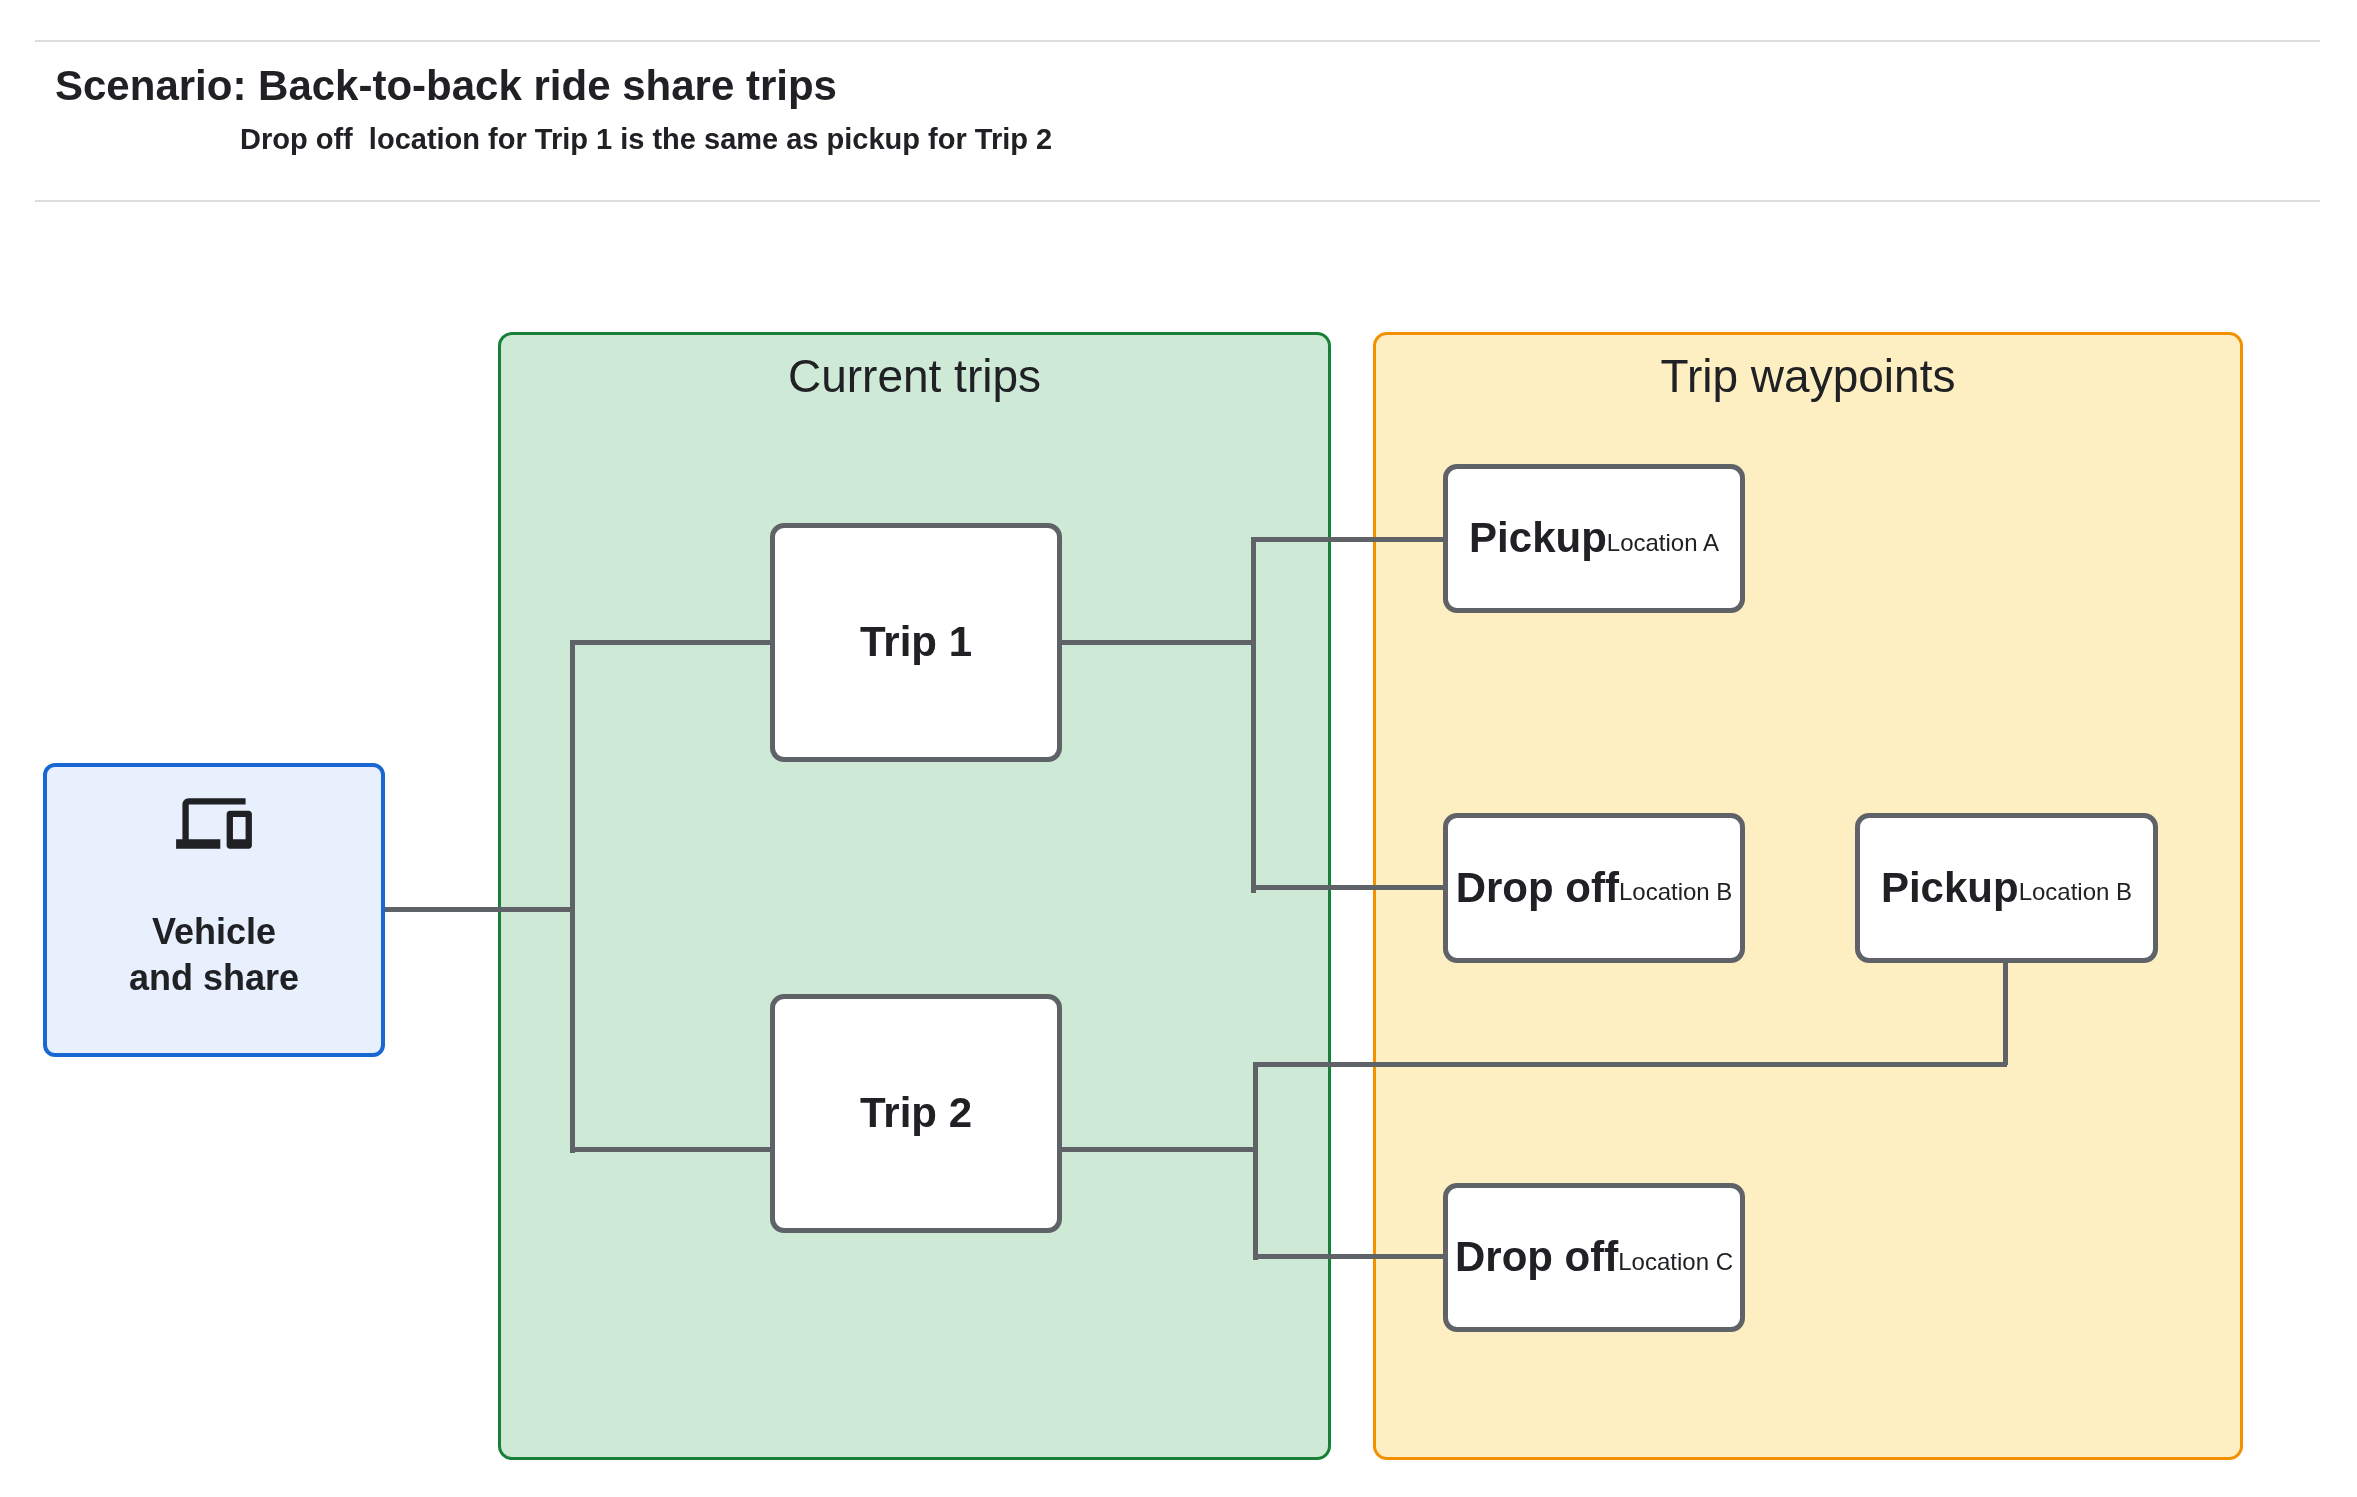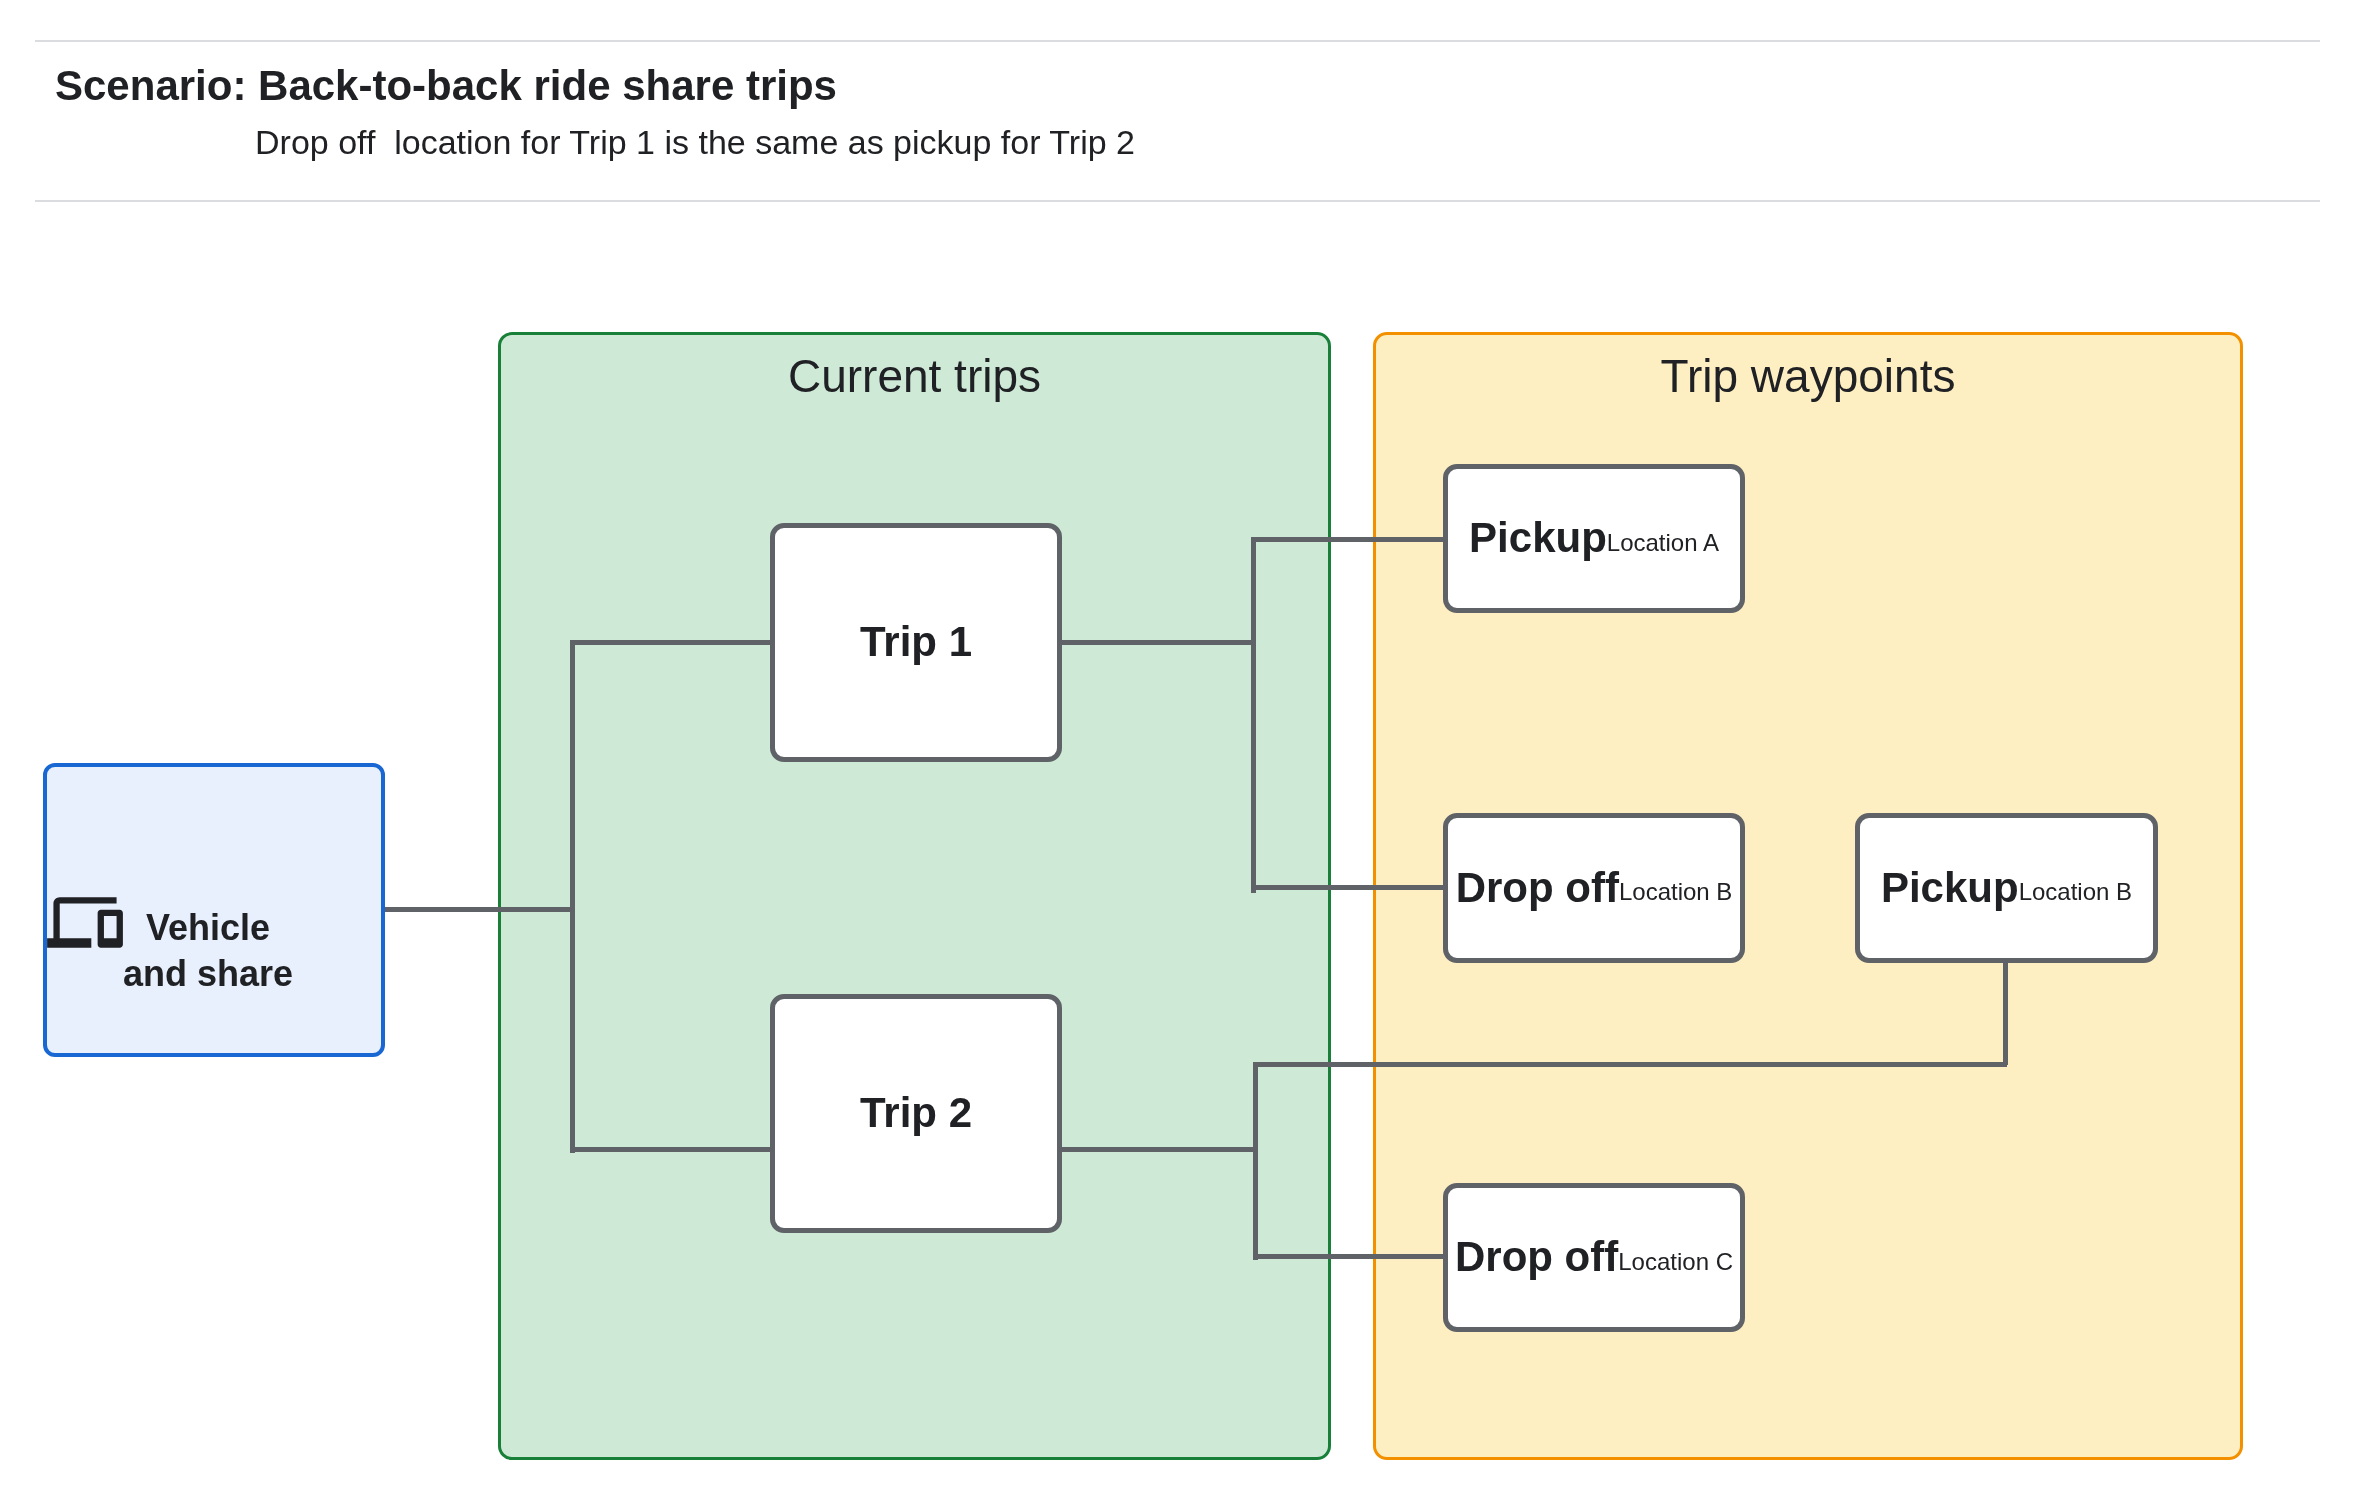--- a/index.html
+++ b/index.html
@@ -2,21 +2,21 @@
 <html><head>
 <meta charset="utf-8">
 <style>
   html,body{margin:0;padding:0;background:#ffffff;}
   #canvas{
     position:relative;width:2332px;height:1497px;overflow:hidden;
     font-family:"Liberation Sans",sans-serif;color:#202124;background:#ffffff;
   }
   .rule{position:absolute;left:35px;width:2285px;height:2px;background:#dadce0;}
   .page-title{position:absolute;left:55px;top:62px;font-size:42px;font-weight:700;line-height:1.15;}
-  .page-subtitle{position:absolute;left:255px;top:122px;font-size:34px;font-weight:400;line-height:1.2;white-space:pre-wrap;}
+  .page-subtitle{position:absolute;left:240px;top:122px;font-size:29px;font-weight:700;line-height:1.2;white-space:pre-wrap;}
 
   .panel{position:absolute;top:332px;height:1128px;border-radius:14px;border:3px solid;box-sizing:border-box;z-index:1;}
   .panel-green{left:498px;width:833px;background:#ceead6;border-color:#188038;}
   .panel-orange{left:1373px;width:870px;background:#feefc3;border-color:#f29000;}
   .panel-title{position:absolute;top:14px;left:0;width:100%;text-align:center;font-size:46px;font-weight:400;}
 
   .conn{position:absolute;background:#5f6368;z-index:2;}
 
   .node{
     position:absolute;background:#ffffff;border:5px solid #5f6368;border-radius:14px;
@@ -32,21 +32,21 @@
 
   .waypoint{width:302px;height:150px;}
   #wp-pickup-a{left:1443px;top:464px;height:149px;}
   #wp-dropoff-b{left:1443px;top:813px;}
   #wp-pickup-b{left:1855px;top:813px;width:303px;}
   #wp-dropoff-c{left:1443px;top:1183px;height:149px;}
 
   .vehicle{
     position:absolute;left:43px;top:763px;width:342px;height:294px;box-sizing:border-box;
     background:#e8f0fe;border:4px solid #1967d2;border-radius:12px;z-index:3;
-    display:flex;align-items:center;padding-top:28px;text-align:center;
+    display:flex;flex-direction:column;align-items:center;padding-top:28px;text-align:center;
   }
   .vehicle-label{font-size:36px;font-weight:700;line-height:1.28;margin-top:54px;}
   .devices-icon svg{display:block;}
 </style>
 </head>
 <body>
 
 <div id="canvas">
 
   <div class="rule" style="top:40px;"></div>

